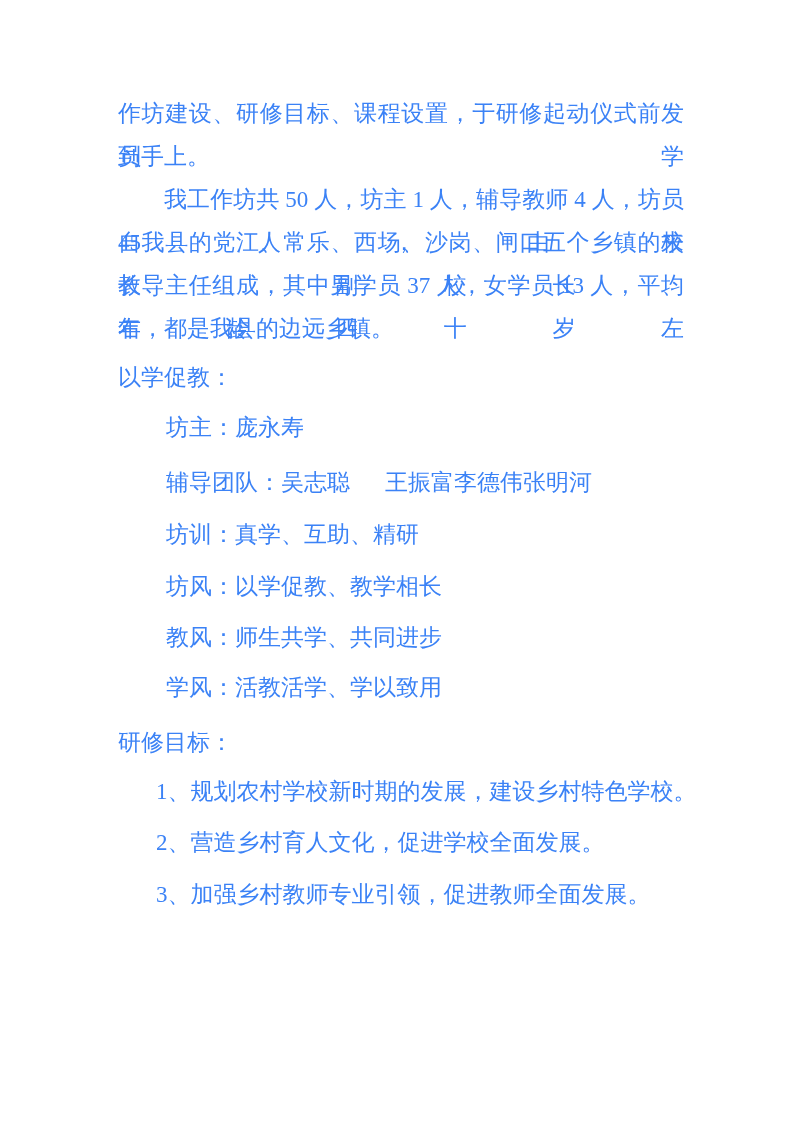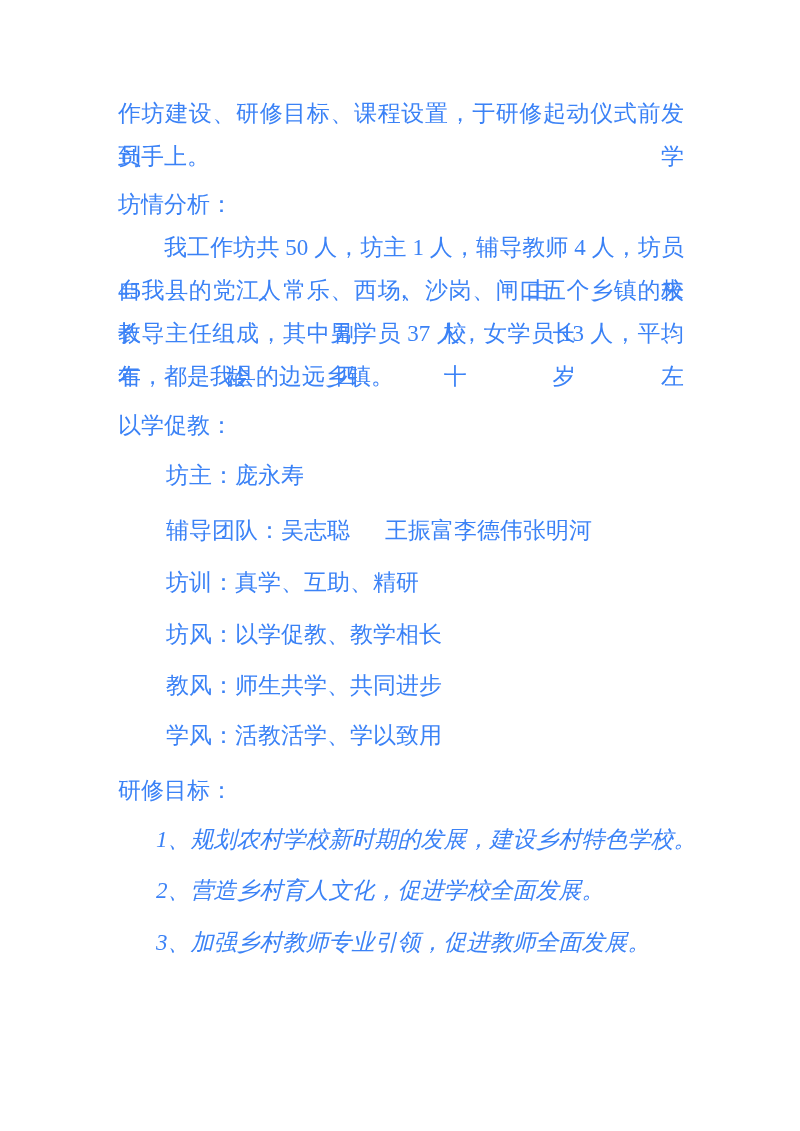--- a/index.html
+++ b/index.html
@@ -29,42 +29,41 @@
     white-space: nowrap;
   }
   
   .just {
     white-space: normal;
     text-align: justify;
     text-align-last: justify;
   }
   .indent-first { text-indent: 46px; }
   .indent2 { padding-left: 48px; }
-  .indent-goal { padding-left: 38px; font-style: italic; }
+  .indent-goal { padding-left: 38px; }
   .sp5  { margin-top: 5px; }
   .sp6  { margin-top: 6px; }
   .sp7  { margin-top: 7px; }
   .sp8  { margin-top: 8px; }
   .sp9  { margin-top: 9px; }
   .sp12 { margin-top: 12px; }
   .tab-sm { margin-left: 35px; }
   .tab-lg { }
 </style>
 </head>
 <body>
 
 <div class="page">
   <div class="content">
 
     <div>
       <div class="line just">作坊建设、研修目标、课程设置，于研修起动仪式前发到学</div>
       <div class="line">员手上。</div>
     </div>
 
-    <div class="line sp5">坊情分析：</div>
 
     <div>
       <div class="line just indent-first">我工作坊共 50 人，坊主 1 人，辅导教师 4 人，坊员 45 人，由来</div>
       <div class="line just">自我县的党江、常乐、西场、沙岗、闸口五个乡镇的校长、副校长、</div>
       <div class="line just">教导主任组成，其中男学员 37 人，女学员 13 人，平均年龄四十岁左</div>
       <div class="line">右，都是我县的边远乡镇。</div>
     </div>
 
     <div class="line sp6">以学促教：</div>
 

